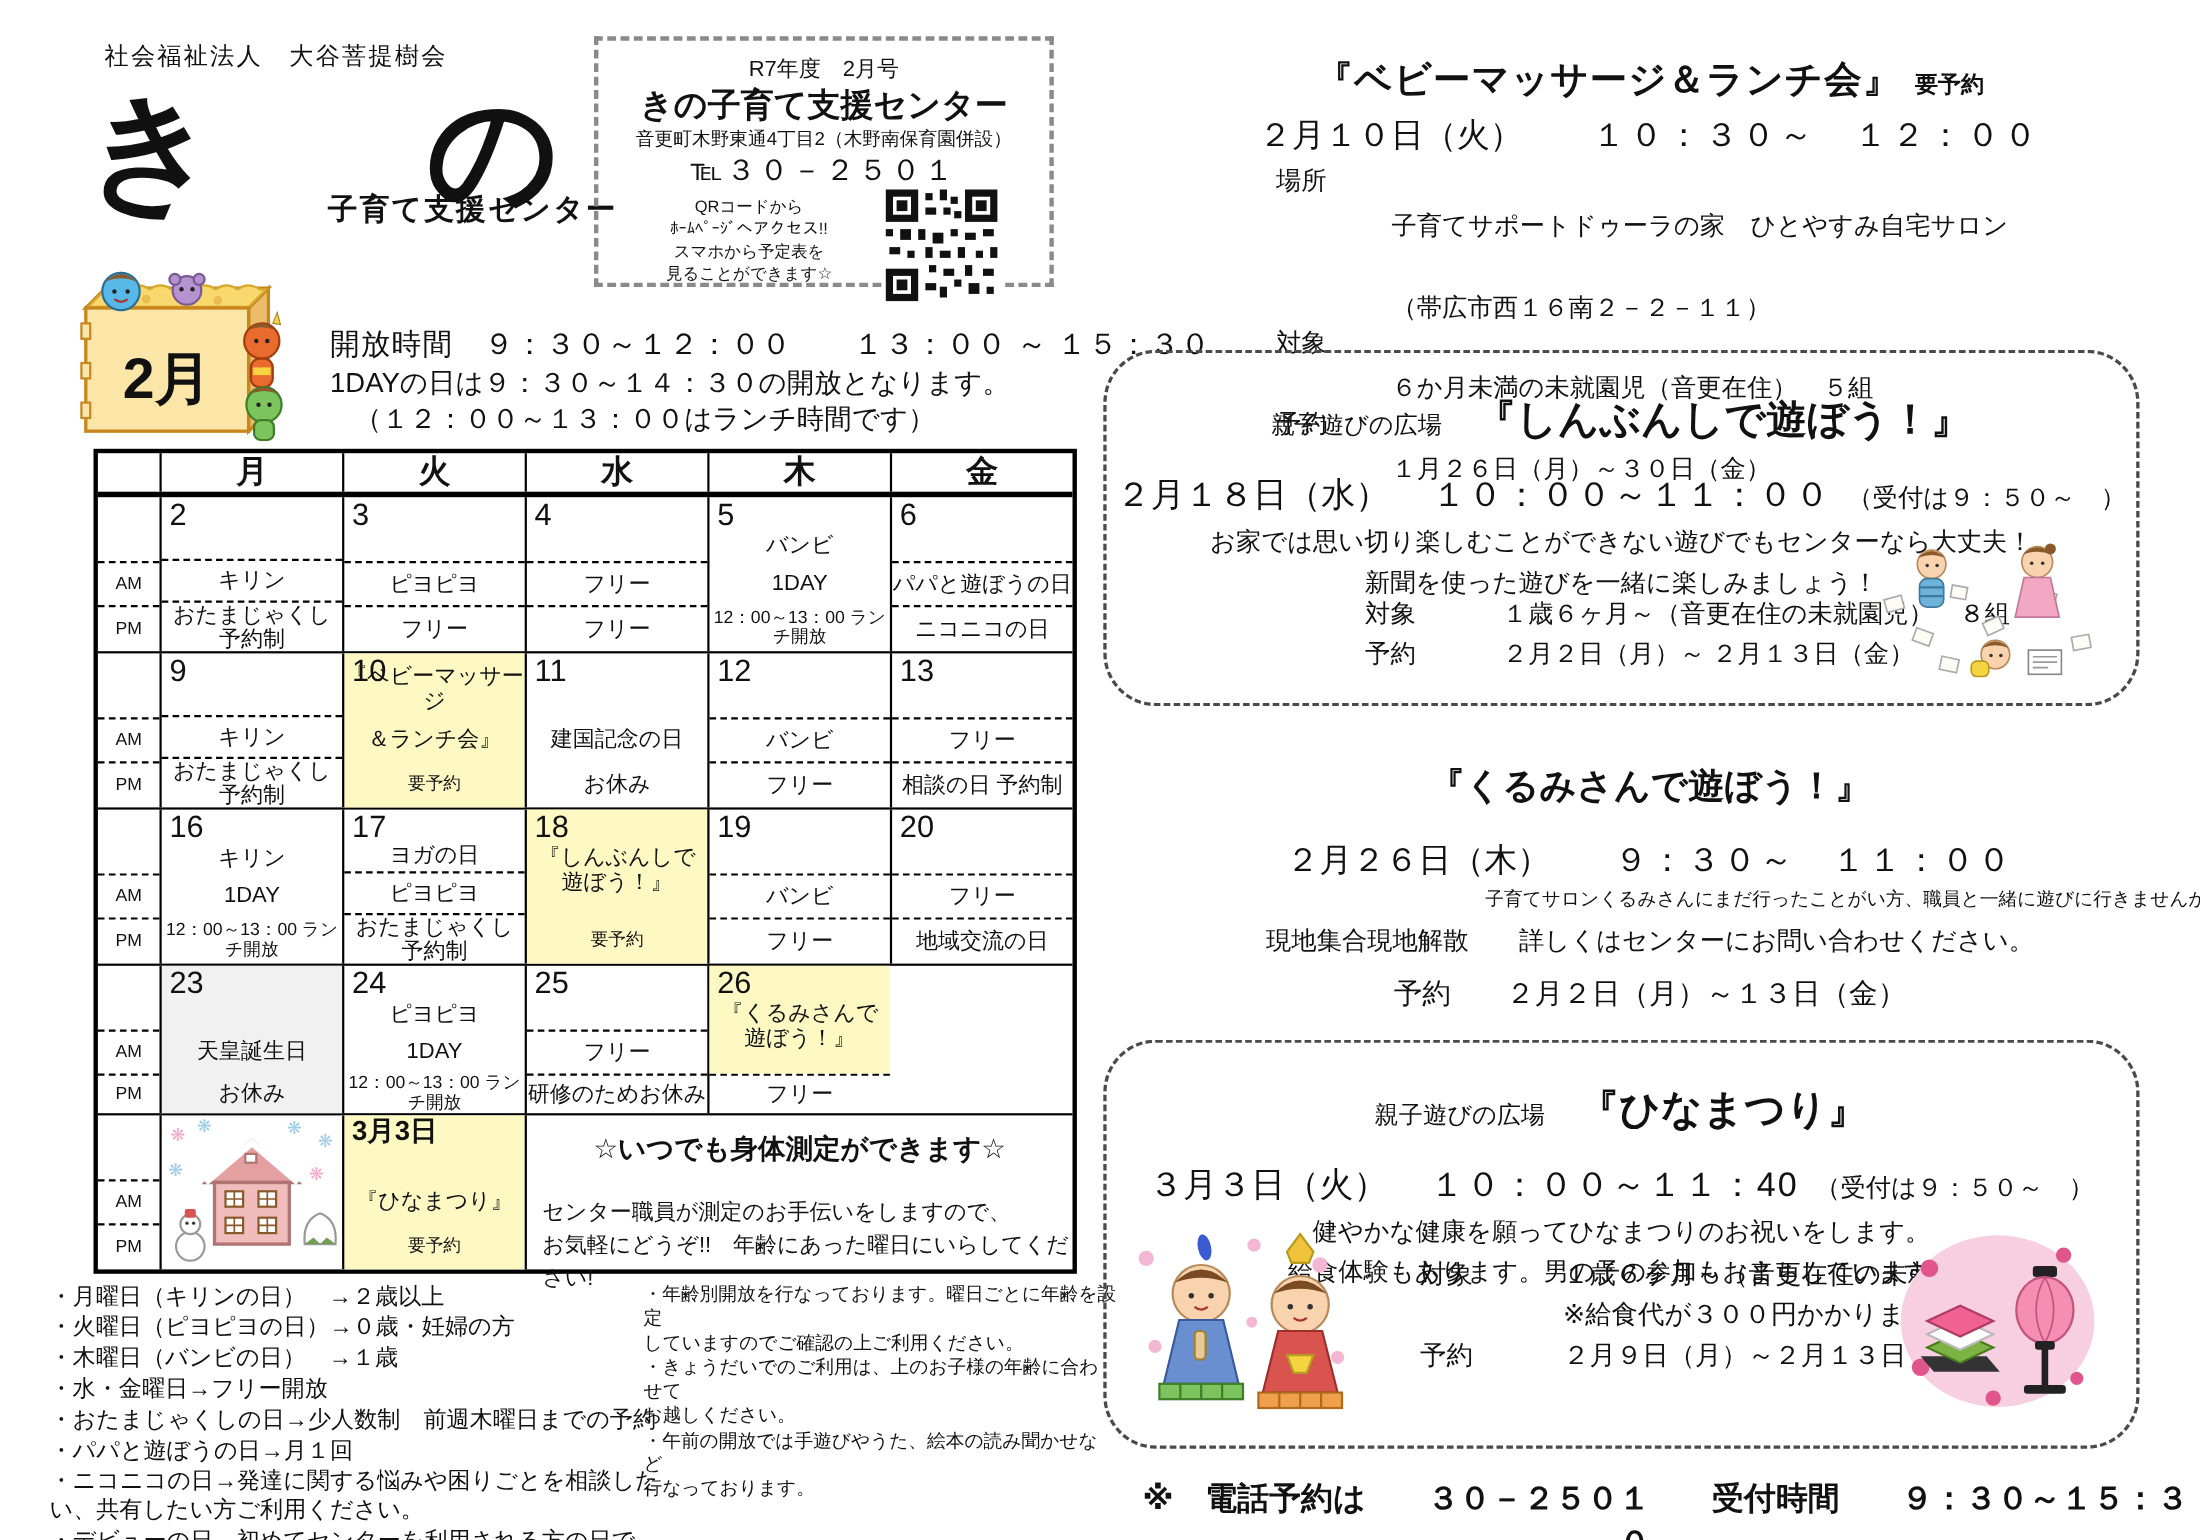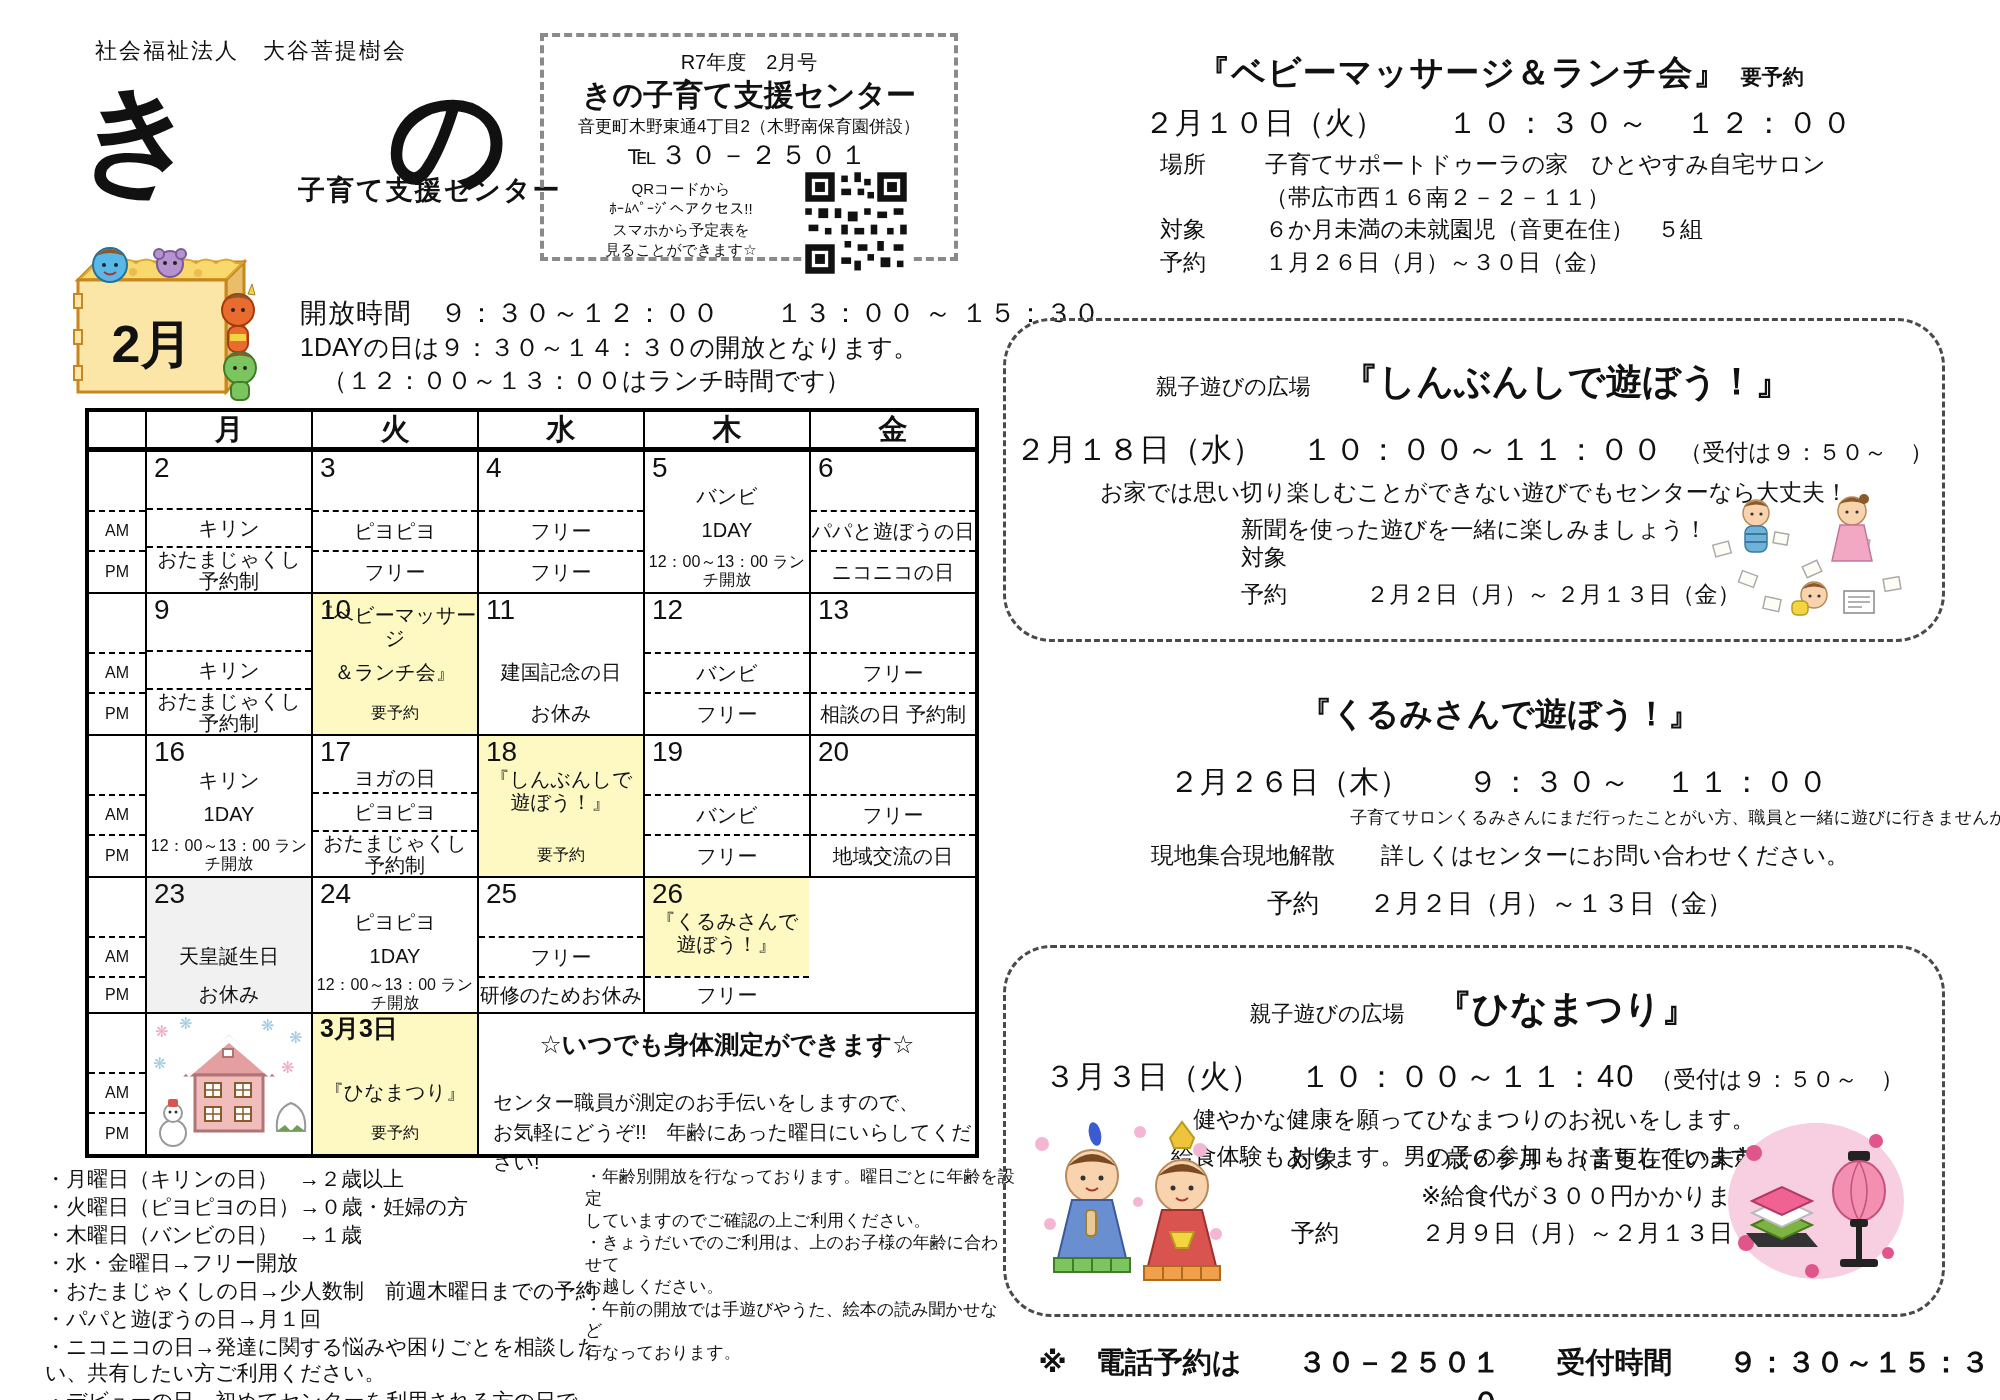--- a/index.html
+++ b/index.html
@@ -76,21 +76,21 @@
 
   
   .s1-title-row{left:1000px;top:50px;width:1000px;text-align:center;}
   .big-title{font-size:34px;font-weight:bold;letter-spacing:1px;}
   .badge{font-size:21px;font-weight:bold;margin-left:8px;}
   .s1-date-row{left:1000px;top:103px;width:1000px;text-align:center;font-size:30px;}
   .s1-date-row .time-lg{margin-left:55px;letter-spacing:4px;}
   .s1-rows{left:1160px;top:148px;width:820px;font-size:23px;line-height:1.42;}
   .inforow{display:flex;}
   .inforow .lbl{width:105px;flex:none;}
-  .inforow .txt{flex:1;}
+  .inforow .txt{flex:1;margin-top:41px;}
 
   .dash-box{border:3px dashed #4a4a4a;border-radius:48px;box-sizing:border-box;}
   .s2{left:1003px;top:318px;width:942px;height:324px;}
   .s4{left:1003px;top:945px;width:942px;height:372px;}
   .tag-row{margin-top:36px;text-align:center;}
   .tag{font-size:22px;margin-right:26px;}
   .box-title{font-size:37px;font-weight:bold;}
   .date-row{margin-top:22px;text-align:center;font-size:31px;}
   .date-row .time-lg{margin-left:30px;letter-spacing:2px;}
   .note-sm{font-size:23px;margin-left:6px;}
@@ -528,20 +528,21 @@
     <div class="date-row">
       <span class="date-lg">２月１８日（水）</span>
       <span class="time-lg">１０：００～１１：００</span>
       <span class="note-sm">（受付は９：５０～　）</span>
     </div>
     <div class="desc">お家では思い切り楽しむことができない遊びでもセンターなら大丈夫！</div>
     <div class="desc">新聞を使った遊びを一緒に楽しみましょう！</div>
     <div class="s2-pairs">
       <div class="inforow">
           <span class="lbl">対象</span>
+          <span>１歳６ヶ月～（音更在住の未就園児）　８組</span>
         </div>
       <div class="inforow">
           <span class="lbl">予約</span>
           <span>２月２日（月）～ ２月１３日（金）</span>
         </div>
     </div>
     <svg class="ill-news" width="210" height="140" viewBox="0 0 210 140">
       <g fill="#fdfdf5" stroke="#aaa" stroke-width="1.5">
         <rect x="10" y="60" width="16" height="12" transform="rotate(-15 18 66)"></rect>
         <rect x="36" y="90" width="16" height="12" transform="rotate(20 44 96)"></rect>

